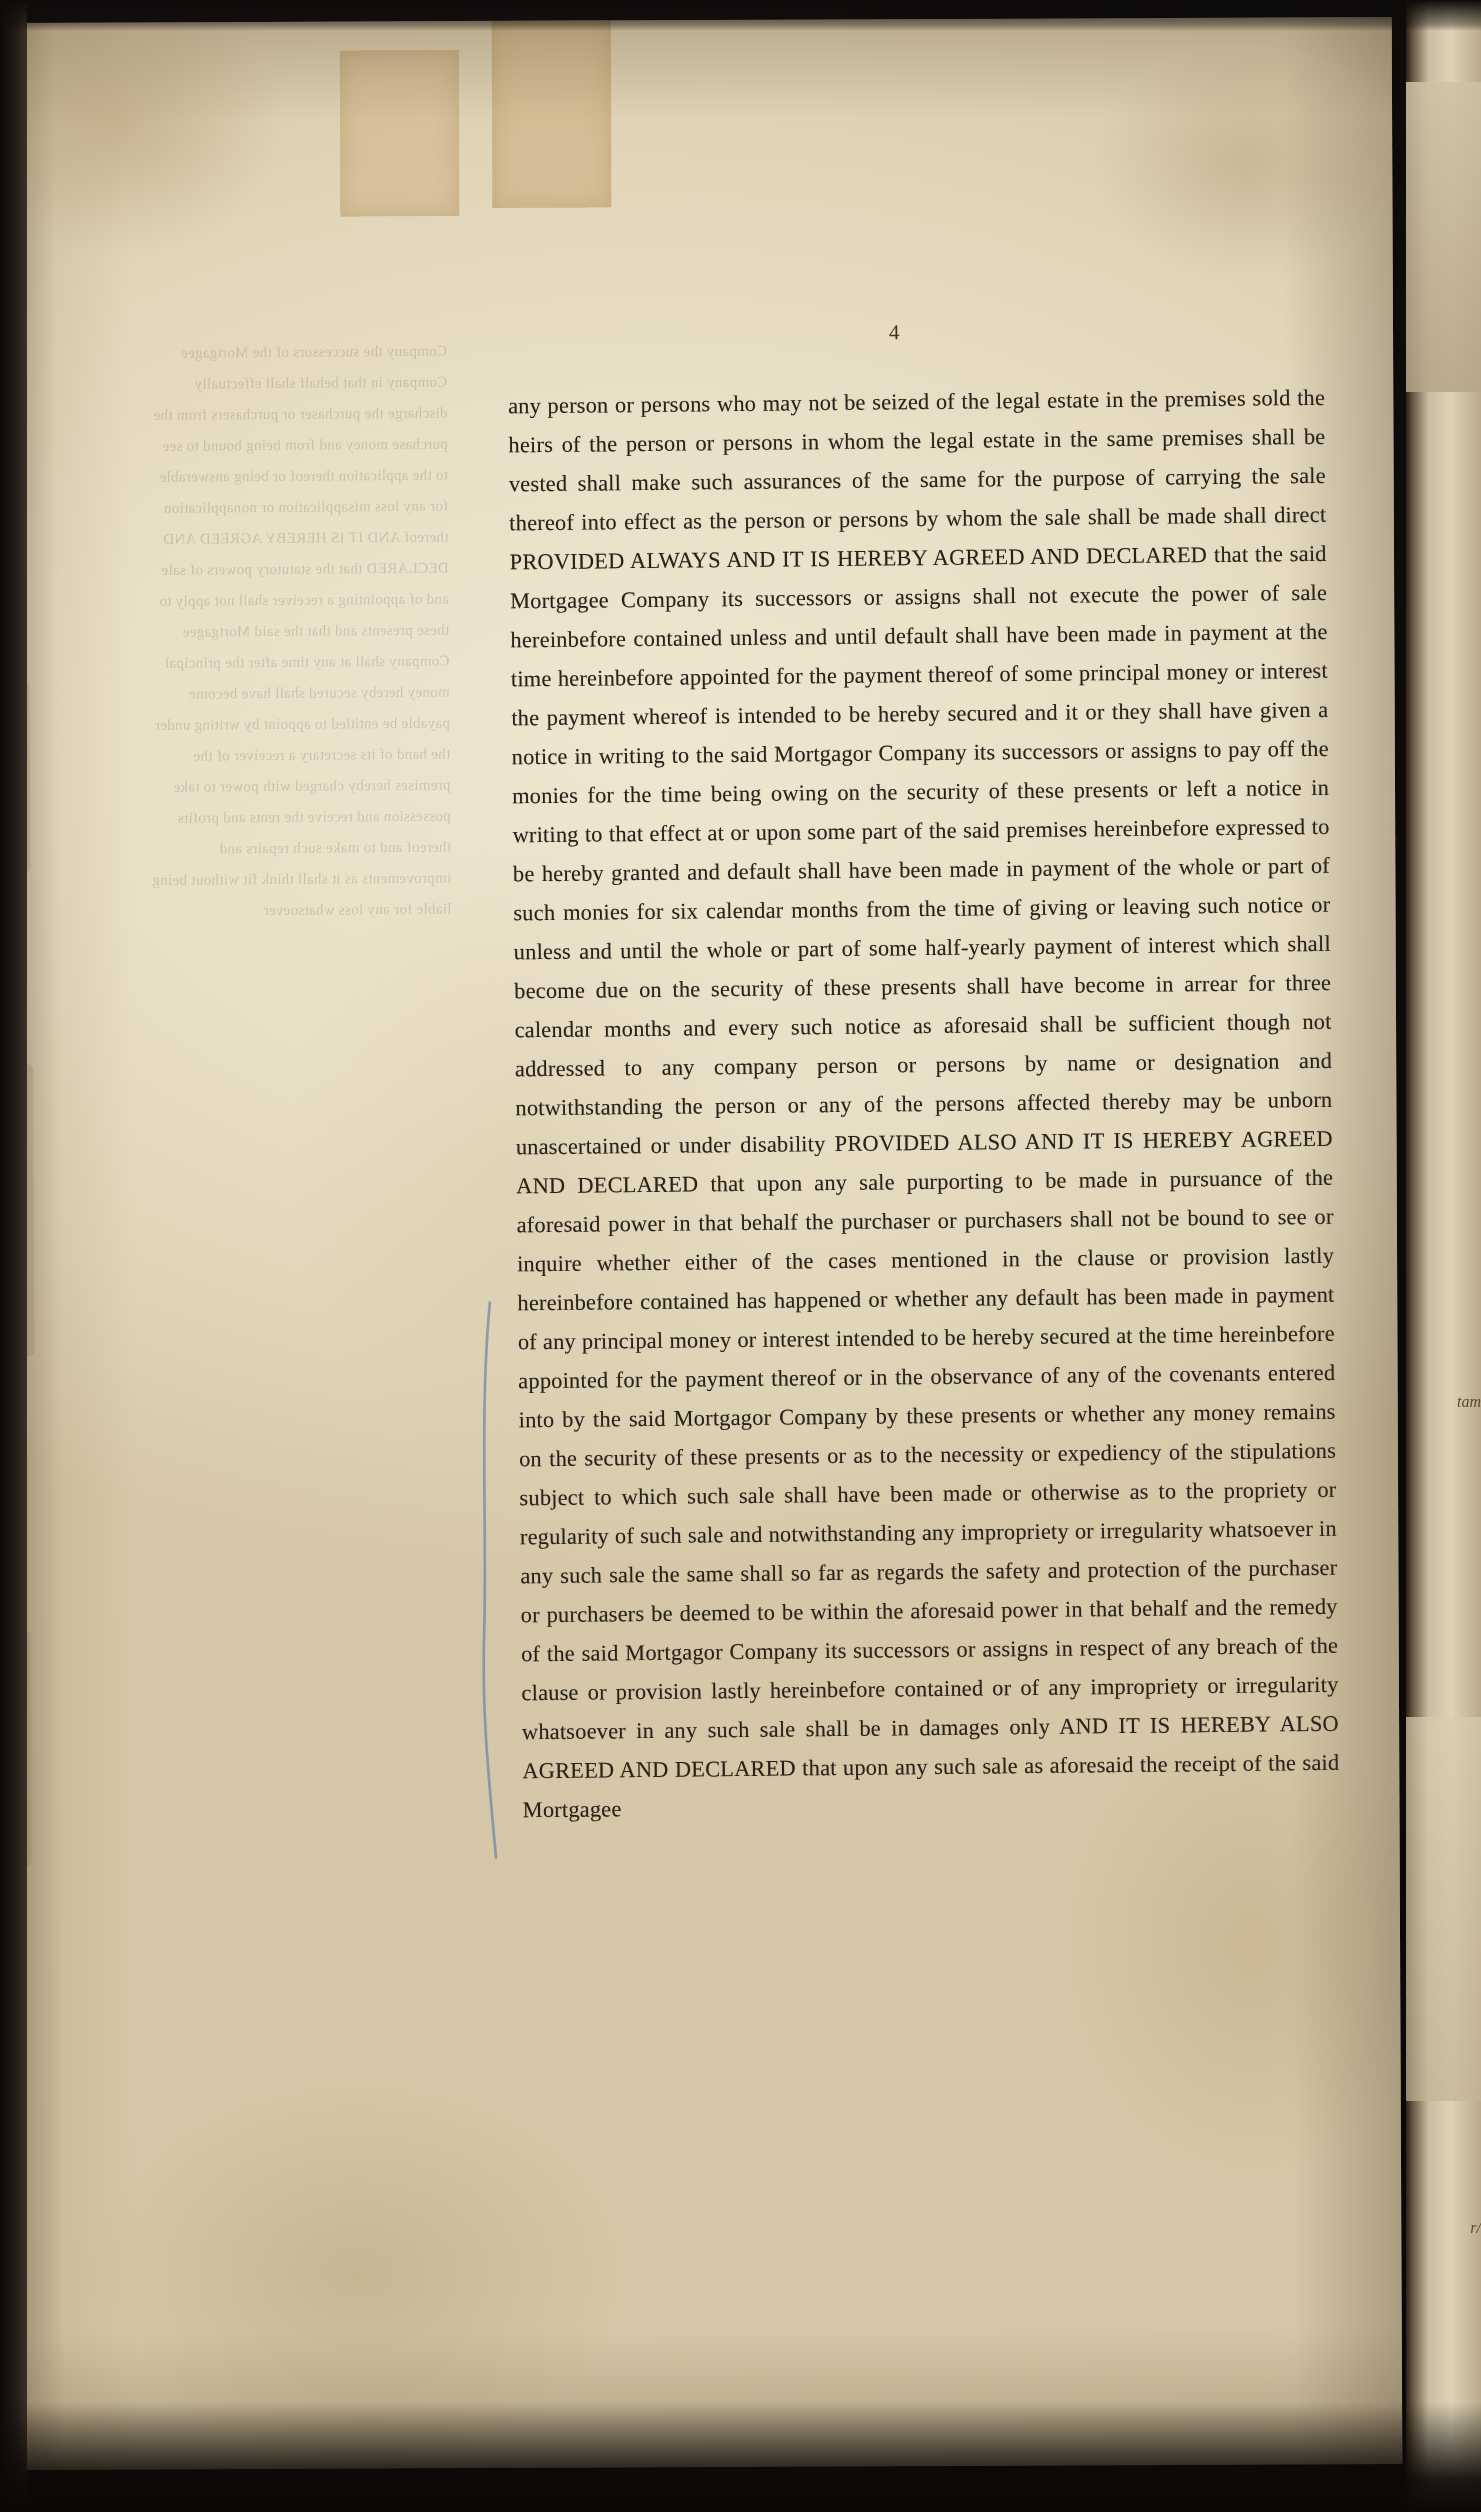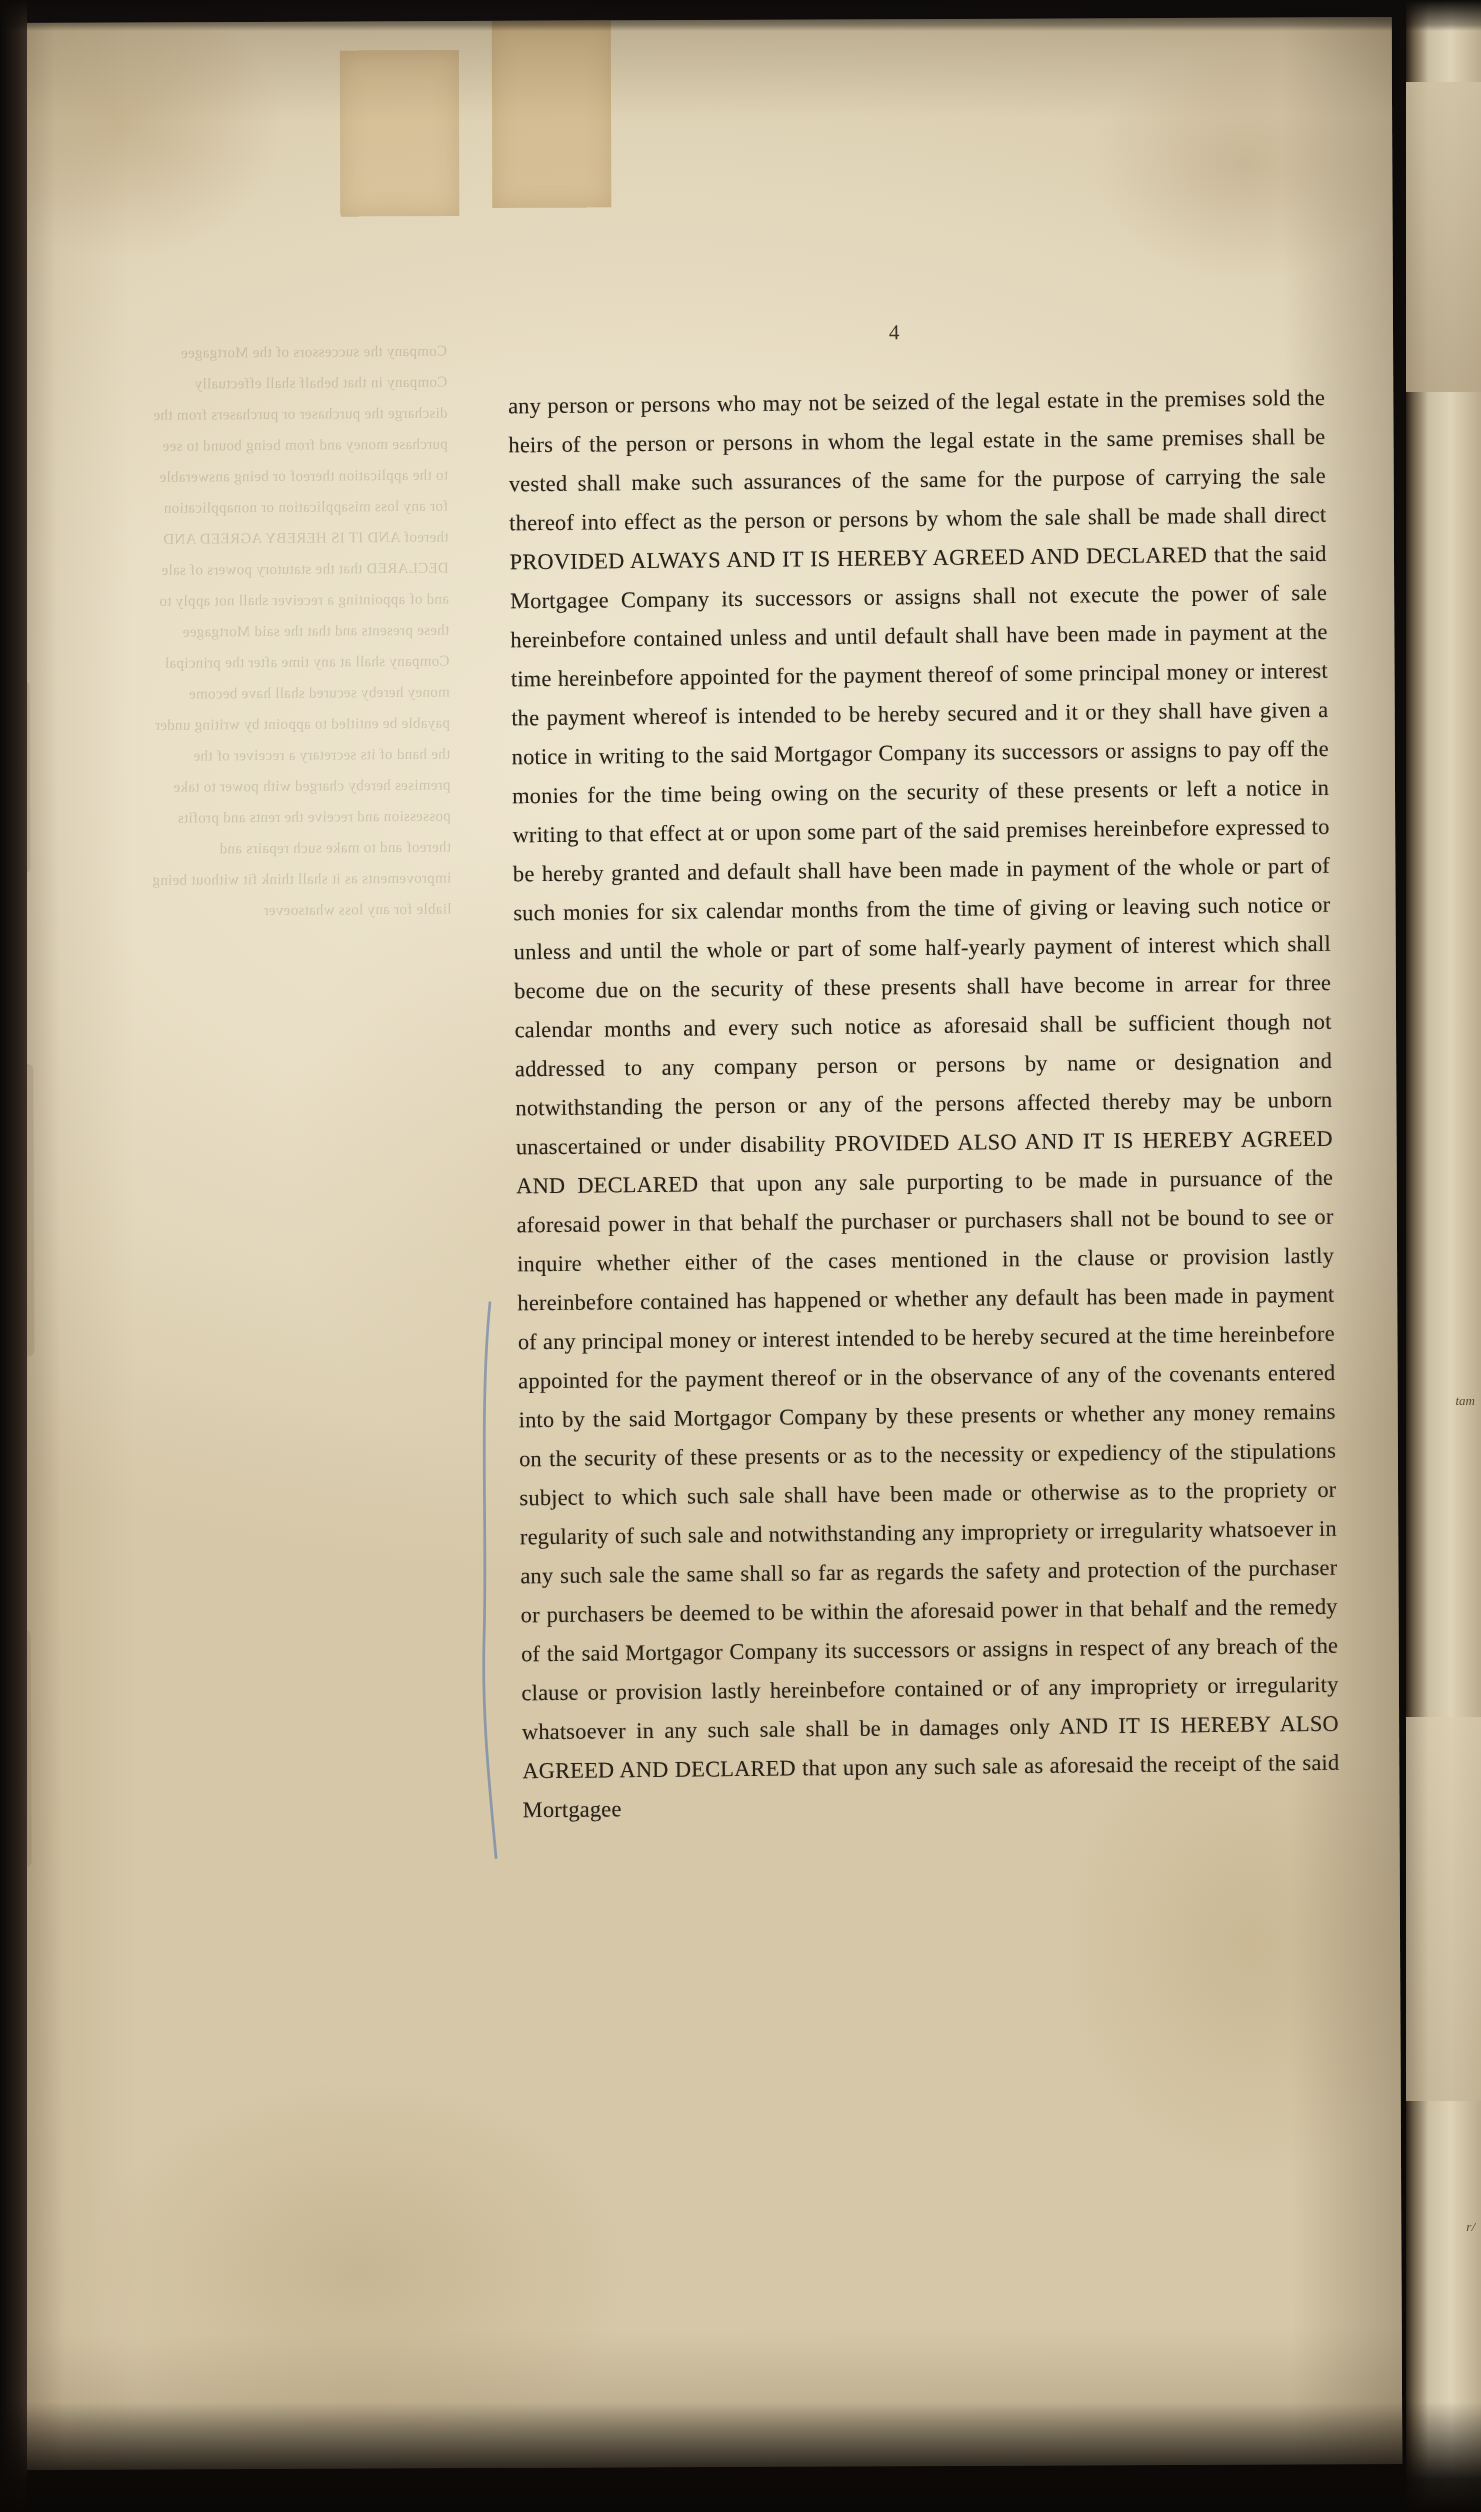--- a/index.html
+++ b/index.html
@@ -94,24 +94,24 @@
     opacity: 0.85;
   }
   .next-page .torn2 {
     position: absolute;
     left: 0; top: 1717px; width: 75px; height: 384px;
     background: linear-gradient(to bottom, #d9ccae, #c3b495);
     opacity: 0.7;
   }
   .next-page-mark {
     position: absolute;
-    right: 6px;
+    right: 0;
     font-family: "Liberation Serif", serif;
     color: #5b4a33;
-    font-size: 13px;
+    font-size: 16px;
     font-style: italic;
     z-index: 5;
   }
 
   
   .stain {
     position: absolute;
     border-radius: 50%;
     pointer-events: none;
   }

